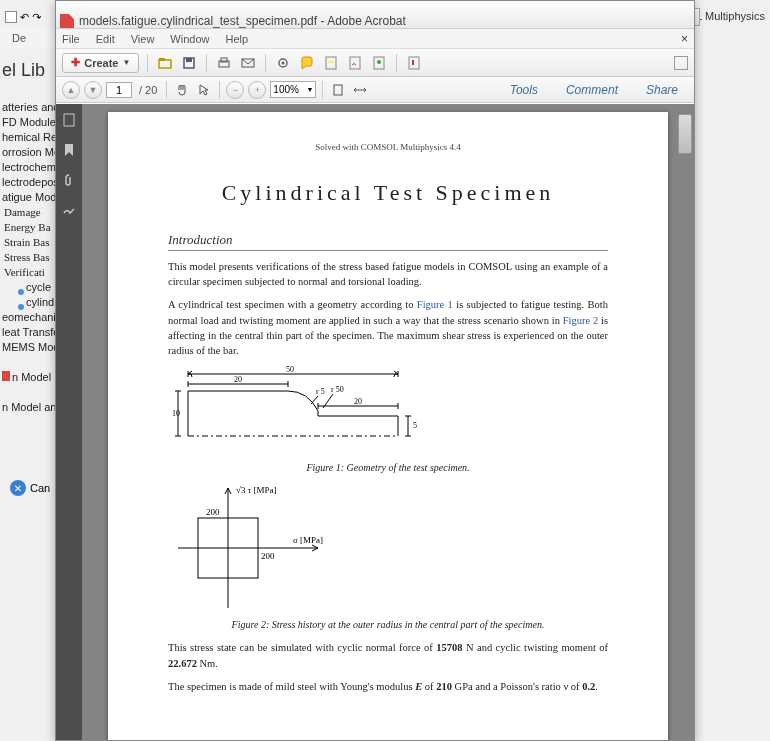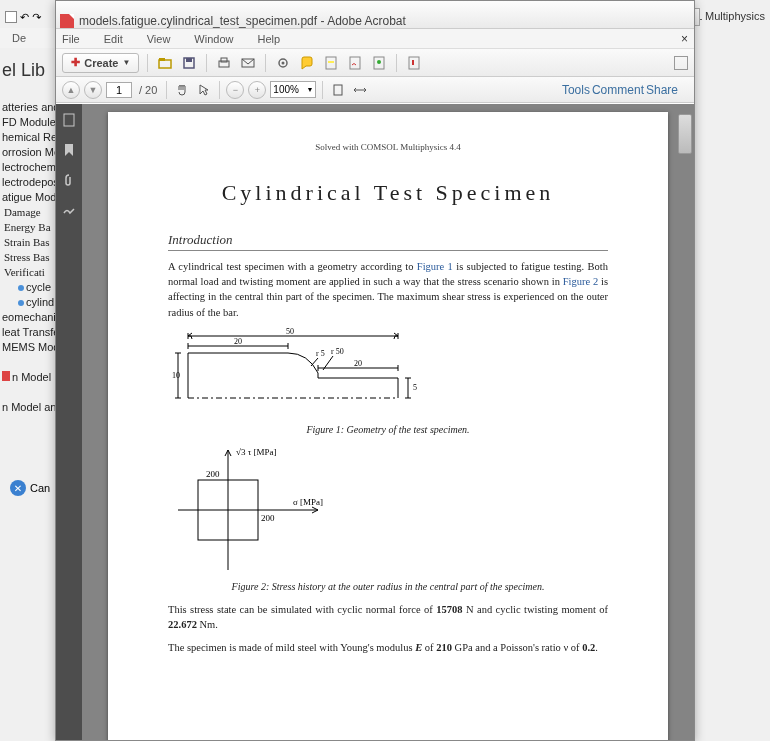--- a/index.html
+++ b/index.html
@@ -6,47 +6,47 @@
 body { font-family: "Segoe UI", Tahoma, sans-serif; font-size: 11px; background: #f0f0f0; width: 770px; height: 741px; overflow: hidden; position: relative; }
 .bg-right-label { position: absolute; top: 10px; right: 5px; font-size: 11px; color: #333; }
 .bg-toprow { position: absolute; top: 28px; left: 0; width: 55px; height: 20px; background: #f3f3f3; display: flex; align-items:center; }
 .bg-toprow span { margin-left: 12px; color: #555; }
 .bg-left-label { position: absolute; left: 2px; top: 60px; font-size: 18px; color: #333; }
 .bg-cancel { position: absolute; left: 10px; top: 480px; display:flex; align-items:center; gap:4px; }
 .bg-cancel .x { width:16px; height:16px; border-radius:50%; background:#3a80d0; color:#fff; display:flex; align-items:center; justify-content:center; font-size:10px; }
 .tree { position: absolute; left: 0; top: 100px; width: 55px; font-size: 11px; color: #222; }
 .tree .item { white-space: nowrap; overflow: hidden; height: 15px; line-height: 15px; padding-left: 2px; }
 .tree .indent1 { padding-left: 4px; font-family: Liberation Serif, serif; }
-.tree .indent2 { padding-left: 18px; display:flex; align-items:center; gap:2px; }
+.tree .indent2 { padding-left: 18px; display:flex; align-items:flex-end; gap:2px; }
 .tree .dot { width:6px; height:6px; border-radius:50%; background:#4a90d9; display:inline-block; }
 .tree .pdf-ic { width:8px; height:10px; background:#d44; display:inline-block; margin-right:2px; }
 .bg-topctrl { position:absolute; top:8px; left:5px; height:18px; width:50px; display:flex; align-items:center; gap:3px;}
 .bg-topctrl .sq { width:12px; height:12px; border:1px solid #888; background:#fff; }
 .acro-window { position: absolute; left: 55px; top: 0; width: 640px; height: 741px; background: #fff; border: 1px solid #888; box-shadow: 0 2px 10px rgba(0,0,0,0.3); }
 .titlebar { height: 28px; background: linear-gradient(#fdfdfd,#eaeaea); border-bottom: 1px solid #ccc; display: flex; align-items: flex-end; padding: 0 4px; }
 .titlebar .pdf-icon { width: 14px; height: 14px; background: #d44; margin-right: 5px; position:relative; }
 .titlebar .pdf-icon::after { content:''; position:absolute; top:0; right:0; border-top:5px solid #fff; border-left:5px solid transparent; }
 .titlebar .title { flex: 1; color: #444; font-size: 12px; }
 .winbtns { position: absolute; right: 70px; top: 8px; display:flex; gap:0; }
 .winbtn { width: 28px; height: 18px; border: 1px solid #aaa; background: linear-gradient(#fff,#e8e8e8); display:flex; align-items:center; justify-content:center; font-size:10px; color:#555; }
-.menubar { height: 20px; background: #f5f5f5; border-bottom: 1px solid #ddd; display: flex; align-items: center; padding: 0 6px; gap: 24px; font-size: 11px; color: #555; position:relative; }
+.menubar { height: 20px; background: #f5f5f5; border-bottom: 1px solid #ddd; display: flex; align-items: center; padding: 0 6px; gap: 16px; font-size: 11px; color: #555; position:relative; }
 .menubar .close-x { position:absolute; right:6px; top:3px; font-size:12px; color:#333; cursor:pointer; }
 .toolbar1 { height: 28px; background: linear-gradient(#fafafa,#ececec); border-bottom: 1px solid #ccc; display:flex; align-items:center; padding: 0 6px; gap: 6px; position:relative; }
 .tb-btn { width: 18px; height: 18px; display:flex; align-items:center; justify-content:center; }
 .tb-sep { width:1px; height:18px; background:#ccc; margin:0 2px; }
 .create-btn { height:20px; padding:0 8px; border:1px solid #bbb; border-radius:3px; background:linear-gradient(#fff,#eee); display:flex; align-items:center; gap:4px; font-size:11px; font-weight:bold; color:#444; }
 .create-btn .arr { font-size:8px; }
 .expand-ic { position:absolute; right:6px; width:14px; height:14px; border:1px solid #999; }
 .toolbar2 { height: 26px; background: linear-gradient(#fafafa,#ececec); border-bottom: 1px solid #ccc; display:flex; align-items:center; padding: 0 6px; gap:4px; }
 .nav-arrow { width:18px; height:18px; border-radius:50%; border:1px solid #bbb; background:linear-gradient(#fff,#e5e5e5); display:flex; align-items:center; justify-content:center; font-size:9px; color:#888; }
 .page-input { width:26px; height:16px; border:1px solid #aaa; text-align:center; font-size:11px; }
 .page-total { font-size:11px; color:#555; padding: 0 3px; }
 .zoom-select { width:46px; height:17px; border:1px solid #aaa; font-size:10px; padding-left:2px; display:flex; align-items:center; background:#fff; }
 .zoom-select .za { margin-left:auto; font-size:7px; padding-right:2px; }
-.right-links { margin-left:auto; display:flex; gap:2px; font-size:12px; color:#3b6fa0; padding-right:10px; }
+.right-links { margin-left:auto; display:flex; gap:28px; font-size:12px; color:#3b6fa0; padding-right:10px;font-style:italic; }
 .doc-area { position:absolute; top:103px; bottom:0; left:0; right:0; background:#848484; display:flex; }
 .sidebar { width:26px; background:#4d4d4d; display:flex; flex-direction:column; align-items:center; padding-top:8px; gap:14px; }
 .sidebar .sic { width:16px; height:16px; opacity:0.85; }
 .page-wrap { flex:1; overflow:auto; display:flex; justify-content:center; padding:8px 4px; position:relative; }
 .scroll-ind { position:absolute; right:2px; top:10px; width:14px; height:40px; background:linear-gradient(#ddd,#bbb); border:1px solid #999; border-radius:2px; }
 .page { width: 560px; min-height: 790px; background:#fff; box-shadow:0 1px 4px rgba(0,0,0,0.5); padding: 30px 60px 20px 60px; font-family: Georgia, serif; color:#222; position:relative; }
 .page .solved { text-align:center; font-size:9px; color:#444; margin-bottom: 28px; }
 .page h1 { font-family: Georgia, serif; font-weight:normal; letter-spacing: 4px; font-size: 22px; text-align:center; margin-bottom: 26px; }
 .page h2 { font-style:italic; font-weight:normal; font-size:13px; color:#333; border-bottom:1px solid #888; padding-bottom:2px; margin-bottom:8px; margin-top:14px; }
 .page p { font-size:10.5px; line-height:1.45; margin-bottom:8px; text-align:justify; }
@@ -255,20 +255,21 @@
             <path d="M3 11 Q6 6 9 11 L13 7" fill="none" stroke="#ddd" stroke-width="1.5"></path>
           </svg>
         </div>
     </div>
     <div class="page-wrap">
       <div class="scroll-ind"></div>
       <div class="page">
         <div class="solved">Solved with COMSOL Multiphysics 4.4</div>
         <h1>Cylindrical Test Specimen</h1>
         <h2>Introduction</h2>
+        <p>This model presents verifications of the stress based fatigue models in COMSOL using an example of a circular specimen subjected to normal and torsional loading.</p>
         <p><span>A cylindrical test specimen with a geometry according to </span><span class="figref">Figure 1</span><span> is subjected to fatigue testing. Both normal load and twisting moment are applied in such a way that the stress scenario shown in </span><span class="figref">Figure 2</span><span> is affecting in the central thin part of the specimen. The maximum shear stress is experienced on the outer radius of the bar.</span></p>
 
         <div class="diagram">
           <svg width="260" height="90" viewBox="0 0 260 90">
             <g stroke="#000" stroke-width="1" fill="none">
               <path d="M 20 40 L 20 25 L 120 25 Q 140 25 150 45 L 150 50 L 230 50"></path>
               <path d="M 20 70 L 230 70" stroke-dasharray="6 3 2 3"></path>
               <line x1="20" y1="40" x2="20" y2="70"></line>
               <line x1="230" y1="50" x2="230" y2="70"></line>
 

